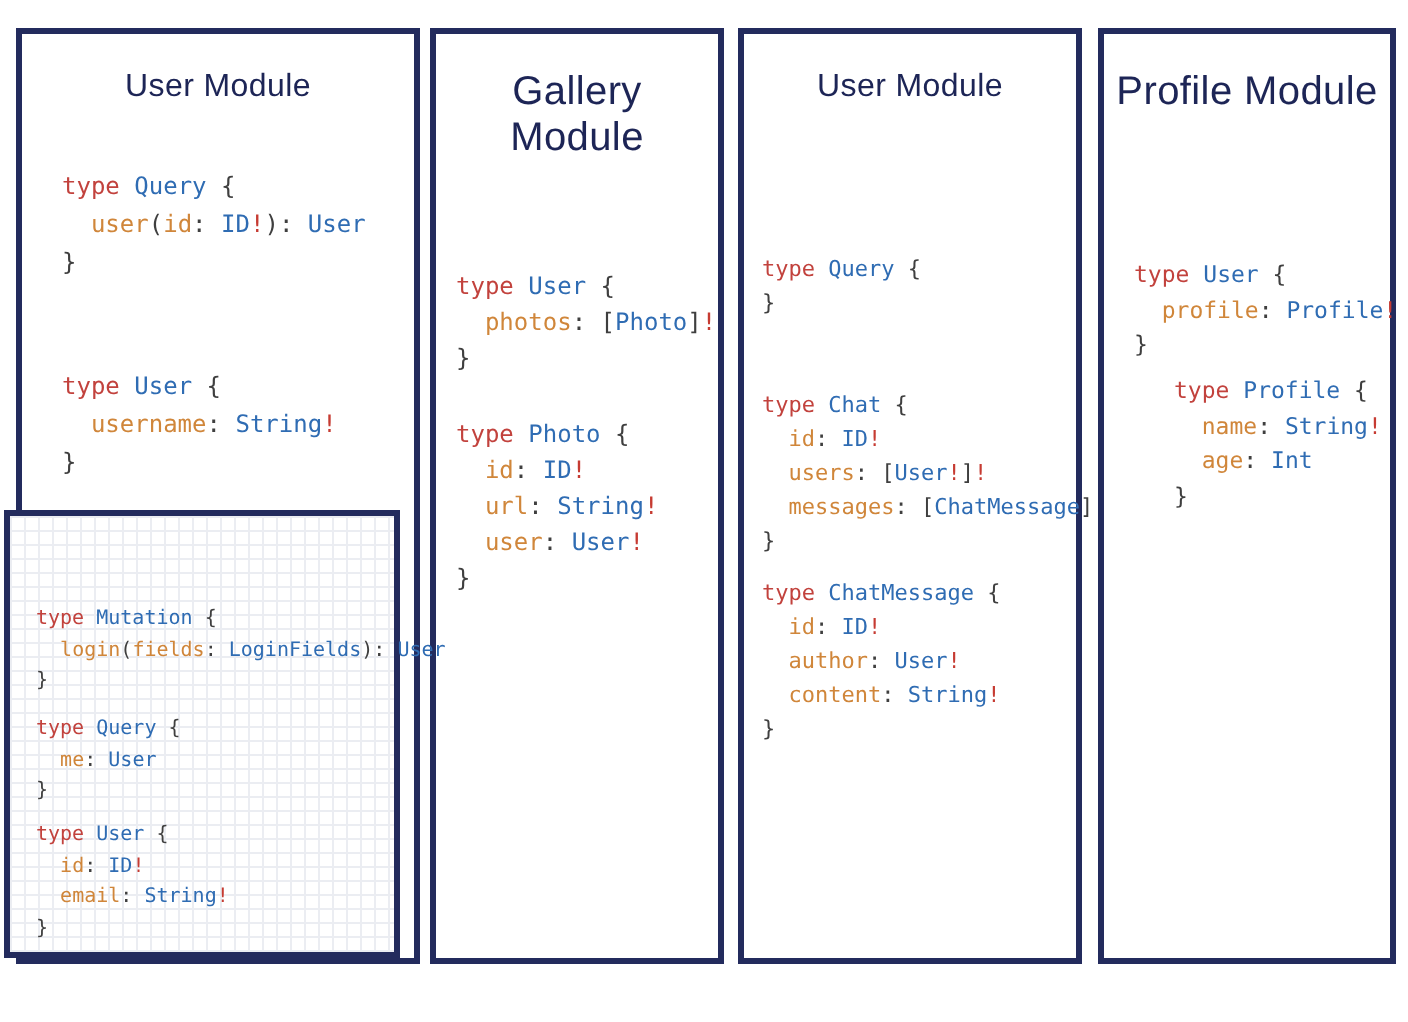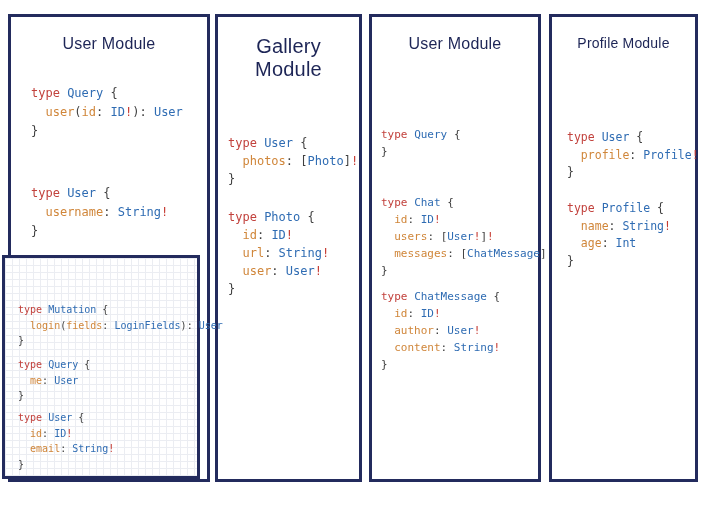--- a/index.html
+++ b/index.html
@@ -29,21 +29,21 @@
   .panel-title {
     margin: 18px 2px 0;
     text-align: center;
     font-size: 16px;
     font-weight: 400;
     letter-spacing: 0.2px;
     color: var(--navy-text, #1d2556);
   }
   #panel-gallery .panel-title { font-size: 20px; }
   #panel-chat .panel-title    { font-size: 16px; }
-  #panel-profile .panel-title { font-size: 14px; }
+  #panel-profile .panel-title { font-size: 20px; }
 
   
   .code-block {
     position: absolute;
     font-family: "DejaVu Sans Mono", monospace;
     color: var(--punct, #3f3f3f);
   }
   .code-line { white-space: pre; }
 
   #panel-user .code-block    { left: 20px; font-size: 12px;   line-height: 19px; }
@@ -54,21 +54,21 @@
   #cb-gallery-0 { top: 117px; }
   #cb-gallery-1 { top: 191px; }
 
   #panel-chat .code-block    { left: 9px;  font-size: 11px;   line-height: 17px; }
   #cb-chat-0 { top: 109px; }
   #cb-chat-1 { top: 177px; }
   #cb-chat-2 { top: 271px; }
 
   #panel-profile .code-block { left: 15px; font-size: 11.5px; line-height: 17.5px; }
   #cb-profile-0 { top: 112px; }
-  #cb-profile-1 { top: 183px; }
+  #cb-profile-1 { top: 170px; margin-left: 20px; }
 
   
   #auth-box {
     position: absolute;
     left: 2px; top: 255px;
     width: 198px; height: 224px;
     box-sizing: border-box;
     border: 3px solid var(--navy, #232b5d);
     background:
       repeating-linear-gradient(0deg,  var(--grid, #ebedf2) 0, var(--grid, #ebedf2) 1px, transparent 1px, transparent 7px),

